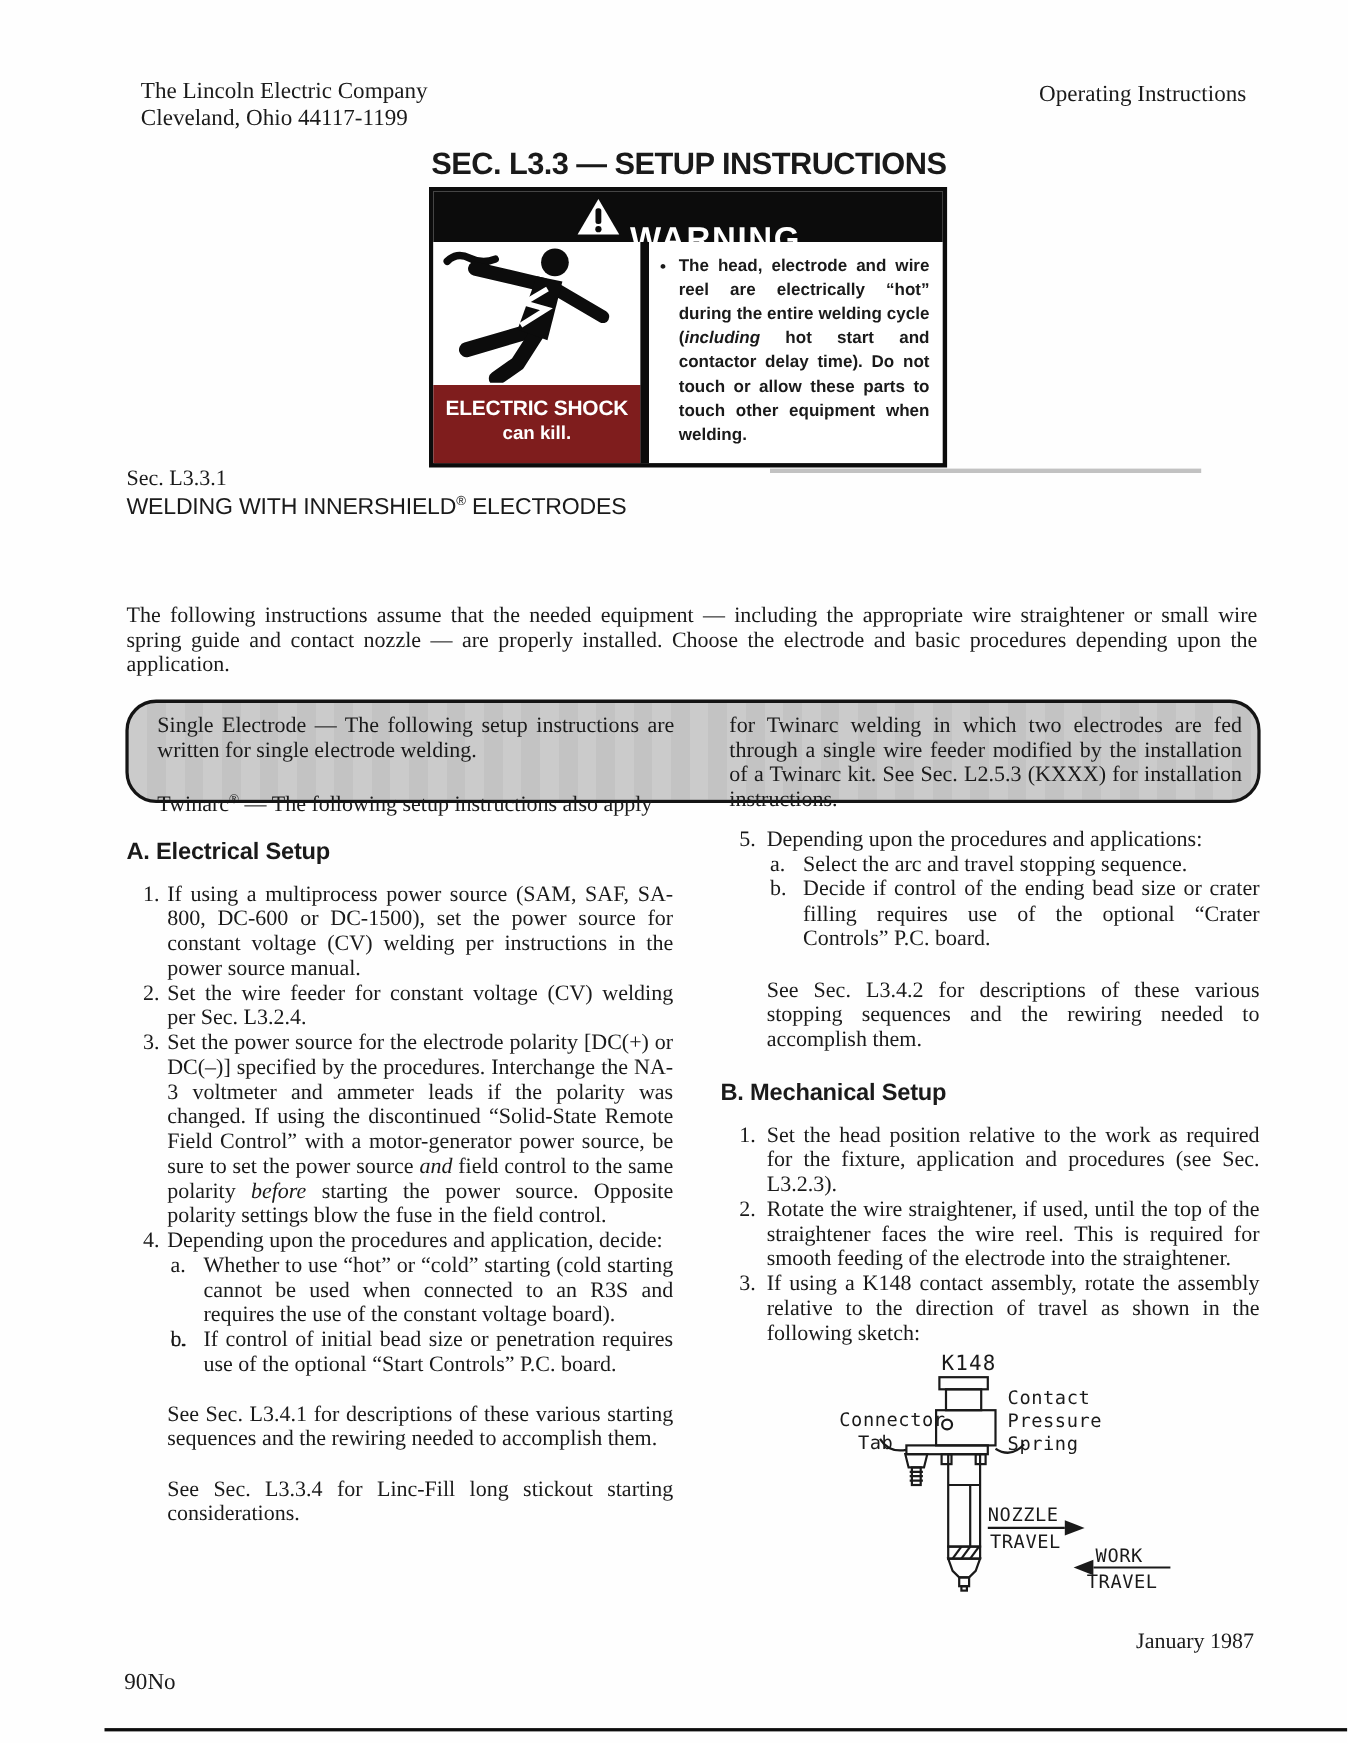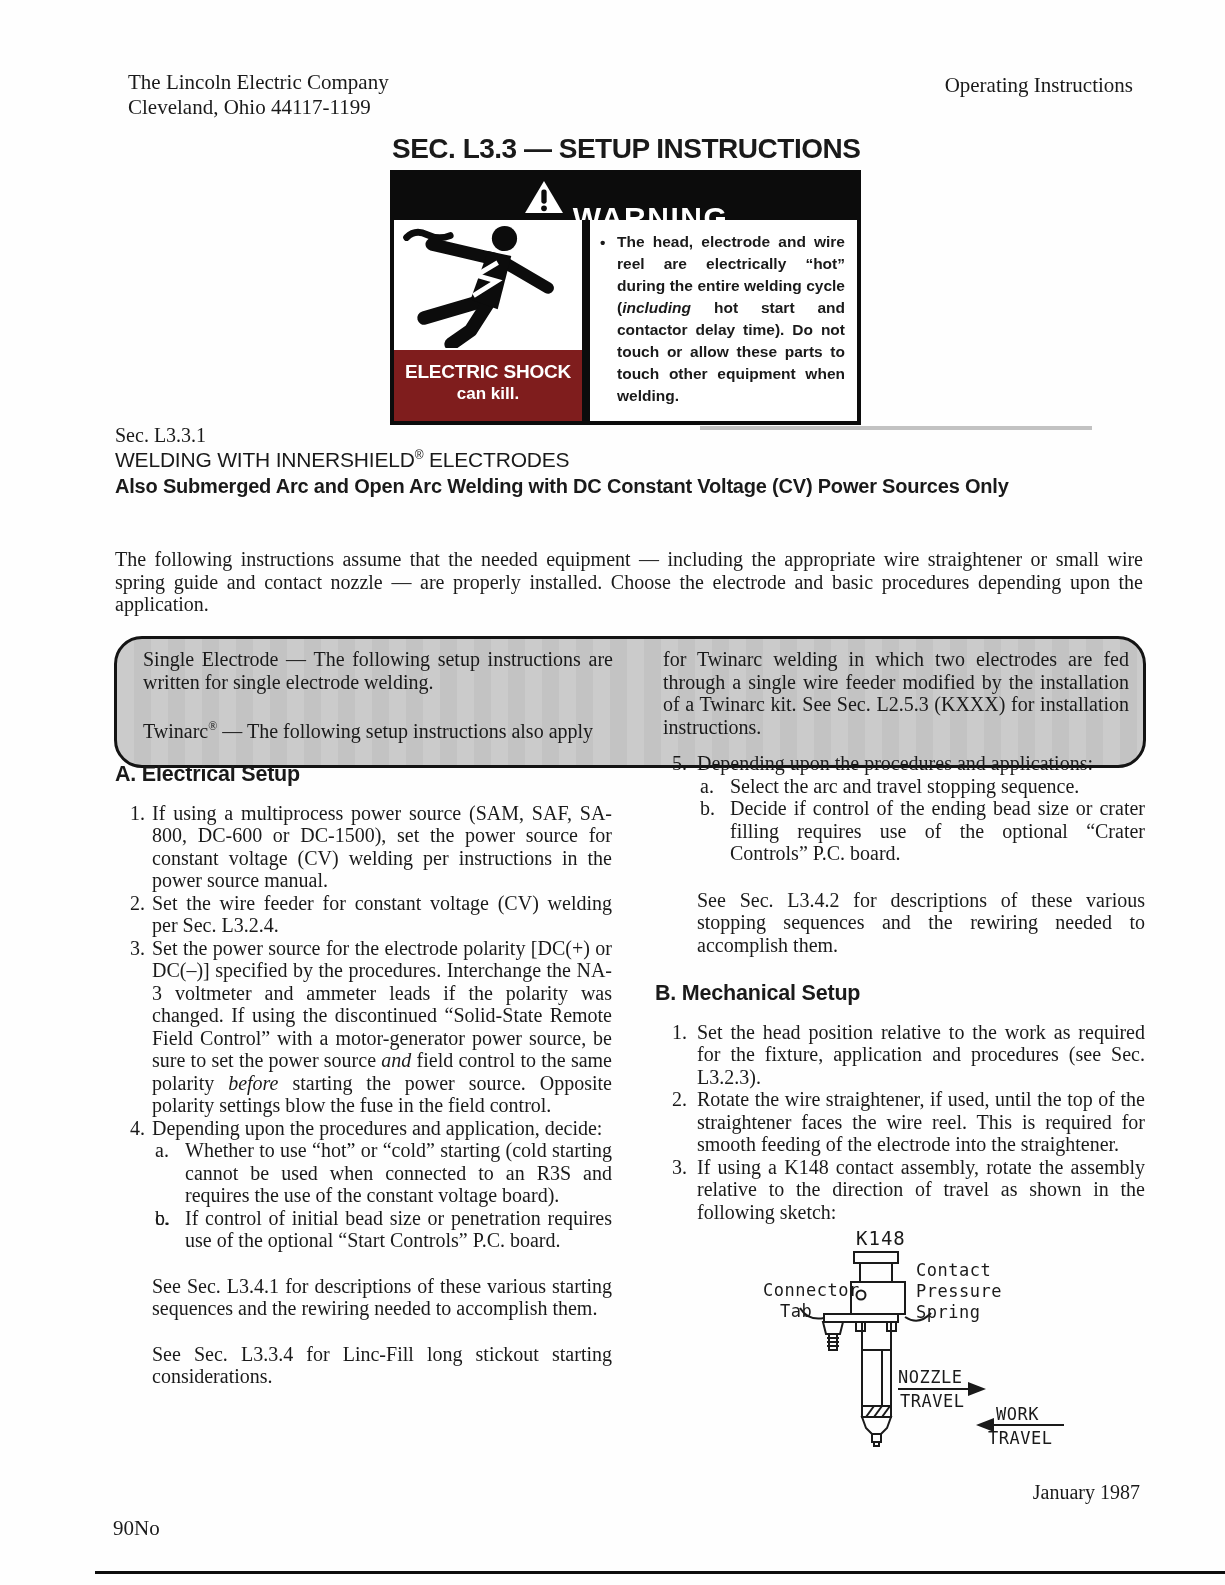--- a/index.html
+++ b/index.html
@@ -35,21 +35,21 @@
 
   .smudge{left:700px;top:426px;width:392px;height:4px;background:#c2c2c2;}
 
   
   .secnum{font-size:20px;}
   .h1{font-size:21px;font-weight:normal;letter-spacing:-0.2px;}
   .h2{font-size:20px;font-weight:bold;letter-spacing:-0.2px;}
   .body20{font-size:20px;line-height:22.5px;}
 
   
-  .notebox{left:114px;top:636px;width:1032px;height:132px;box-sizing:border-box;
+  .notebox{left:114px;top:636px;width:1032px;height:94px;box-sizing:border-box;
            border:3px solid #141414;border-radius:28px;
            background:repeating-linear-gradient(90deg,#cbcbcb 0 17px,#c3c3c3 17px 34px);
            display:flex;padding:9px 14px 0 26px;gap:50px;}
   .notecol{font-size:20px;line-height:22.5px;}
   .notecol.l{width:470px;flex:0 0 auto;}
   .notecol.r{flex:1;}
   .notegap{height:22px;}
 
   
   .col{font-size:20px;line-height:22.5px;}
@@ -119,21 +119,20 @@
           <span class="dot">•</span>
           <span class="bt"><span>The head, electrode and wire reel are electrically “hot” during the entire welding cycle (</span><span class="it">including</span><span> hot start and contactor delay time). Do not touch or allow these parts to touch other equipment when welding.</span></span>
         </div>
       </div>
     </div>
   </div>
   <div class="abs smudge"></div>
 
   <div class="abs secnum" style="left:115px;top:424px;">Sec. L3.3.1</div>
   <div class="abs sans h1" style="left:115px;top:448px;"><span>WELDING WITH INNERSHIELD</span><sup style="font-size:12px;">®</sup><span> ELECTRODES</span></div>
-  <div class="abs sans h2" style="left:115px;top:475px;">Also Submerged Arc and Open Arc Welding with DC Constant Voltage (CV) Power Sources Only</div>
   <div class="abs body20 just" style="left:115px;top:548px;width:1028px;">The following instructions assume that the needed equipment — including the appropriate wire straightener or small wire spring guide and contact nozzle — are properly installed. Choose the electrode and basic procedures depending upon the application.</div>
 
   <div class="abs notebox">
     <div class="notecol l">
       <div class="just">Single Electrode — The following setup instructions are written for single electrode welding.</div>
       <div class="notegap"></div>
       <div><span>Twinarc</span><sup style="font-size:12px;">®</sup><span> — The following setup instructions also apply</span></div>
     </div>
     <div class="notecol r just">for Twinarc welding in which two electrodes are fed through a single wire feeder modified by the installation of a Twinarc kit. See Sec. L2.5.3 (KXXX) for installation instructions.</div>
   </div>

